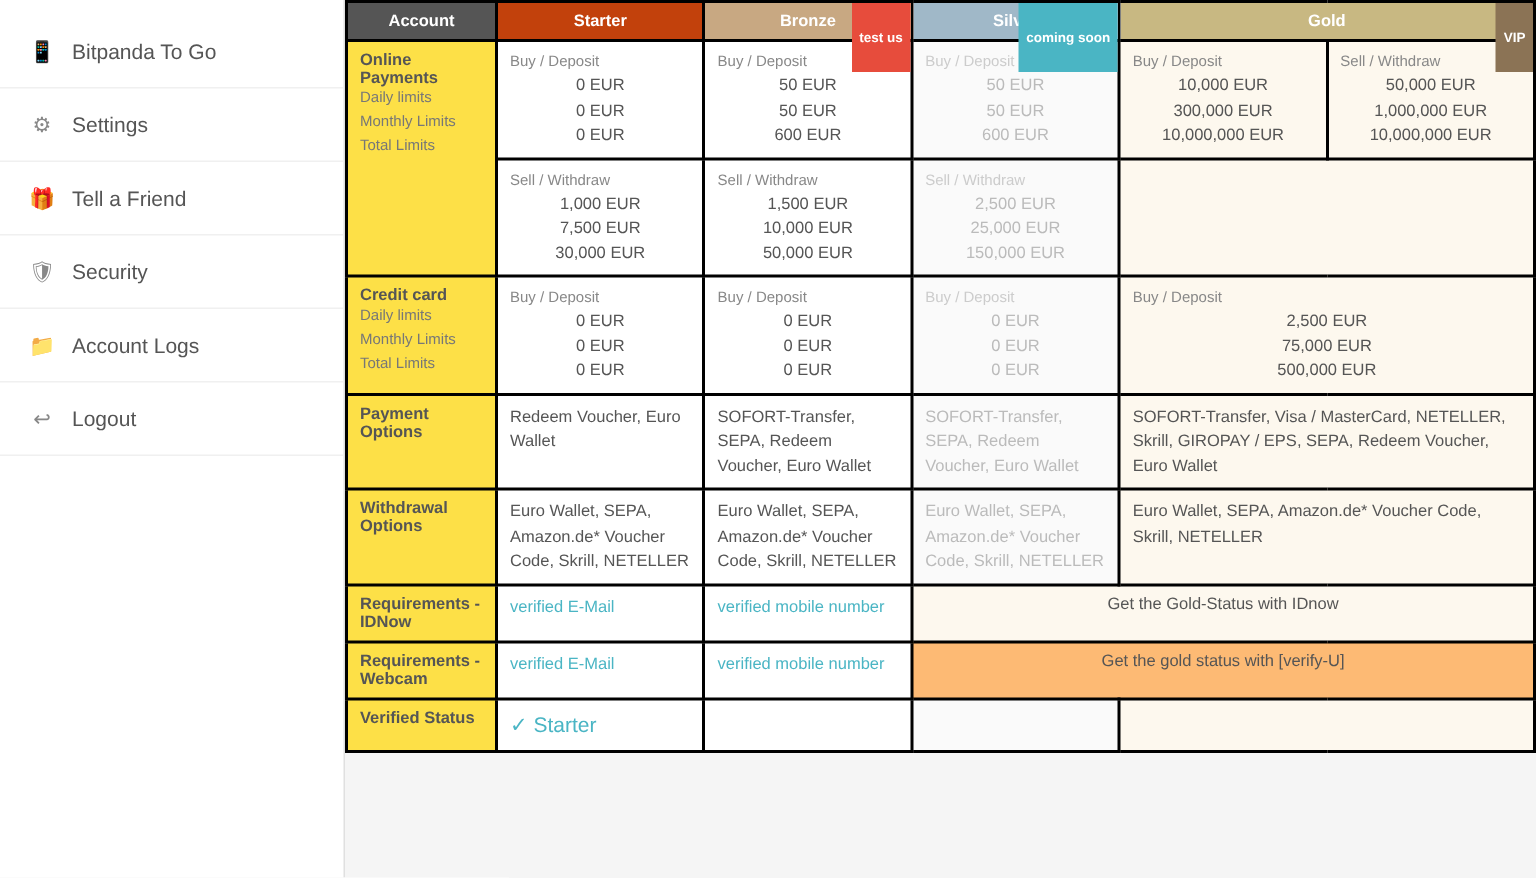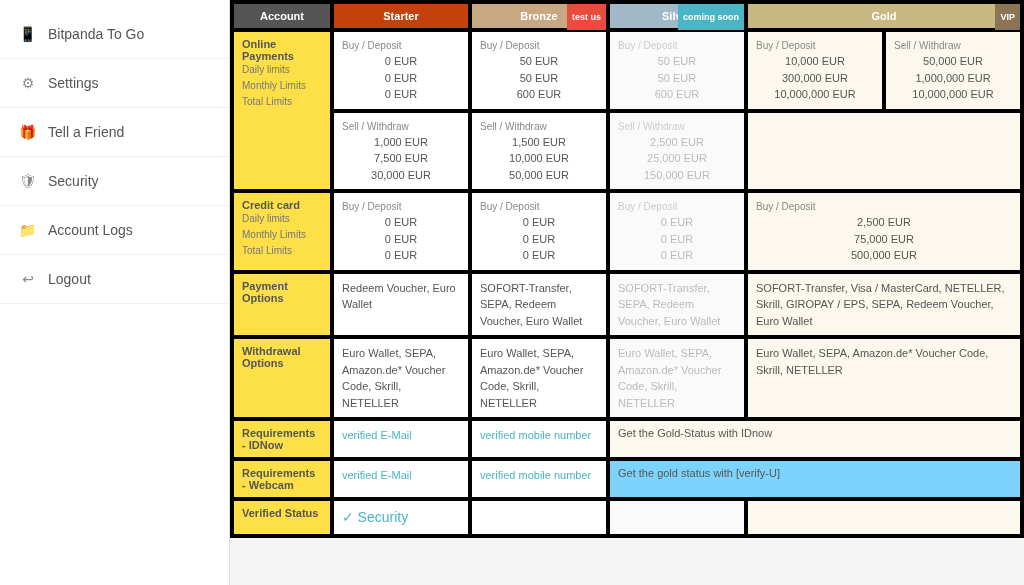--- a/index.html
+++ b/index.html
@@ -43,21 +43,21 @@
 
     
     .account-table {
       width: 100%;
       border-collapse: collapse;
       background: #fff;
       table-layout: fixed;
     }
 
     .account-table th, .account-table td {
-      border: 4px solid #000000;
+      border: 2px solid #000000;
       padding: 6px 8px;
       vertical-align: top;
       font-size: 11px;
     }
 
     
     .th-account {
       background: #555;
       color: #fff;
       font-weight: bold;
@@ -89,21 +89,21 @@
       color: #fff;
       font-weight: bold;
       font-size: 13px;
       position: relative;
     }
 
     .badge {
       position: absolute;
       top: 0;
       right: 0;
-      padding: 8px 5px;
+      padding: 18px 5px;
       font-size: 9px;
       font-weight: bold;
       color: #fff;
     }
     .badge-testus { background: #e74c3c; }
     .badge-comingsoon { background: #4ab5c4; }
     .badge-vip { background: #8b7355; }
 
     
     .label-cell {
@@ -137,21 +137,21 @@
       font-size: 11px;
       line-height: 1.5;
     }
 
     .amount { display: block; text-align: center; }
 
     
     .span-cell {
       color: #555;
       font-size: 11px;
-      text-align: left;
+      text-align: center;
     }
 
     .verified-check {
       color: #4ab5c4;
       font-size: 14px;
     }
 
     .link-style {
       color: #4ab5c4;
       text-decoration: none;
@@ -366,31 +366,31 @@
       <tr>
         <td class="label-cell">
           <strong>Requirements - Webcam</strong>
         </td>
         <td class="data-cell">
           <a class="link-style">verified E-Mail</a>
         </td>
         <td class="data-cell">
           <a class="link-style">verified mobile number</a>
         </td>
-        <td class="span-cell" colspan="3" style="background:#7dd3fc;">
+        <td class="span-cell" colspan="3" style="background:#fdba74;">
           <span>Get the gold status with [verify-U]</span>
         </td>
       </tr>
 
       <tr>
         <td class="label-cell">
           <strong>Verified Status</strong>
         </td>
         <td class="data-cell">
-          <span class="verified-check">✓ Security</span>
+          <span class="verified-check">✓ Starter</span>
         </td>
         <td class="data-cell"></td>
         <td class="data-cell-disabled"></td>
         <td class="data-cell-gold" colspan="2"></td>
       </tr>
     </tbody>
   </table>
 </div>
 
 </body></html>

